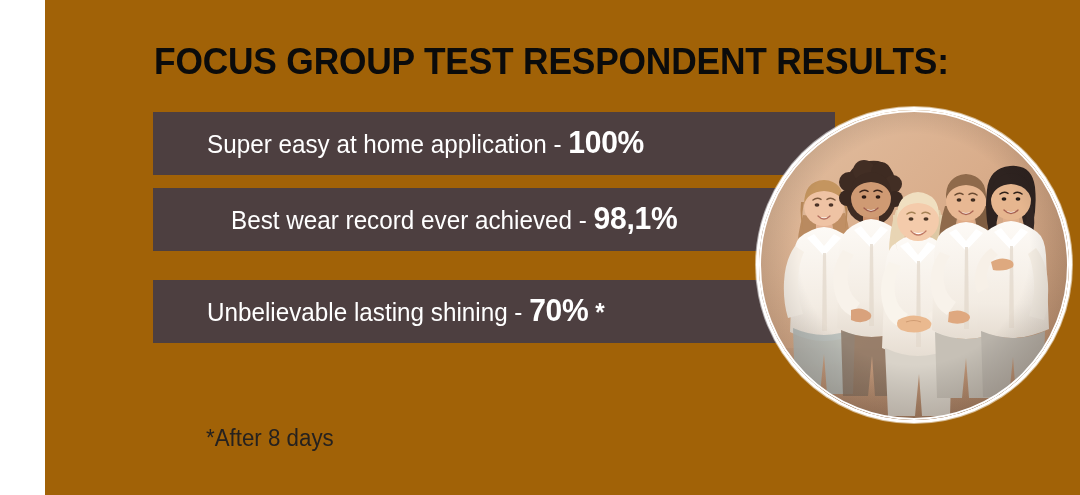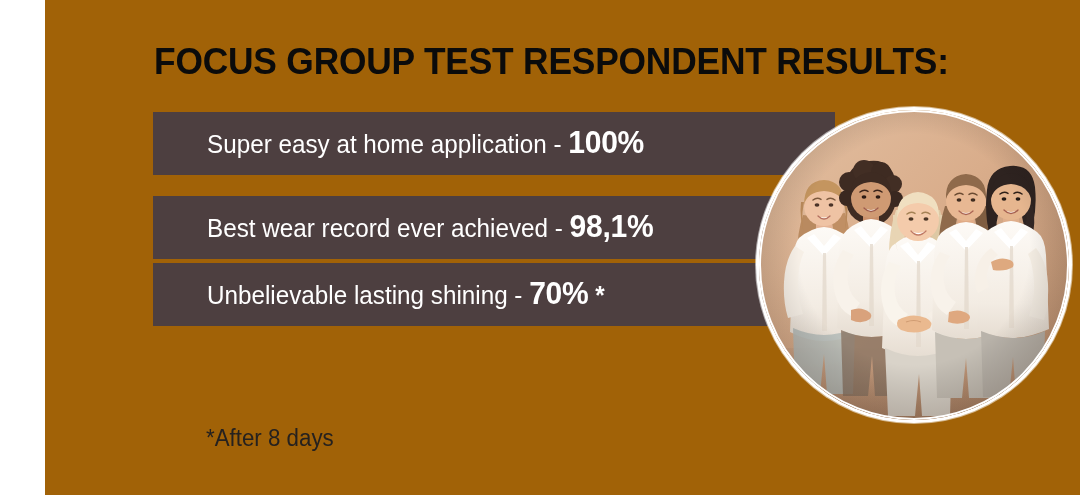--- a/index.html
+++ b/index.html
@@ -66,22 +66,22 @@
     font-weight: 700;
     letter-spacing: -0.3px;
   }
   .bar-label .star {
     font-size: 25px;
     font-weight: 700;
     vertical-align: baseline;
   }
 
   .bar-1 { top: 112px;  width: 682px; }
-  .bar-2 { top: 196px;  width: 682px; }
-  .bar-3 { top: 263px;  width: 682px; }
+  .bar-2 { top: 188px;  width: 682px; padding-left: 24px; }
+  .bar-3 { top: 280px;  width: 682px; }
   .bar-4 { top: 339px;  width: 622px; }
 
   
   #footnote {
     position: absolute;
     left: 161px;
     top: 424px;
     font-size: 23px;
     line-height: 28px;
     font-weight: 300;

